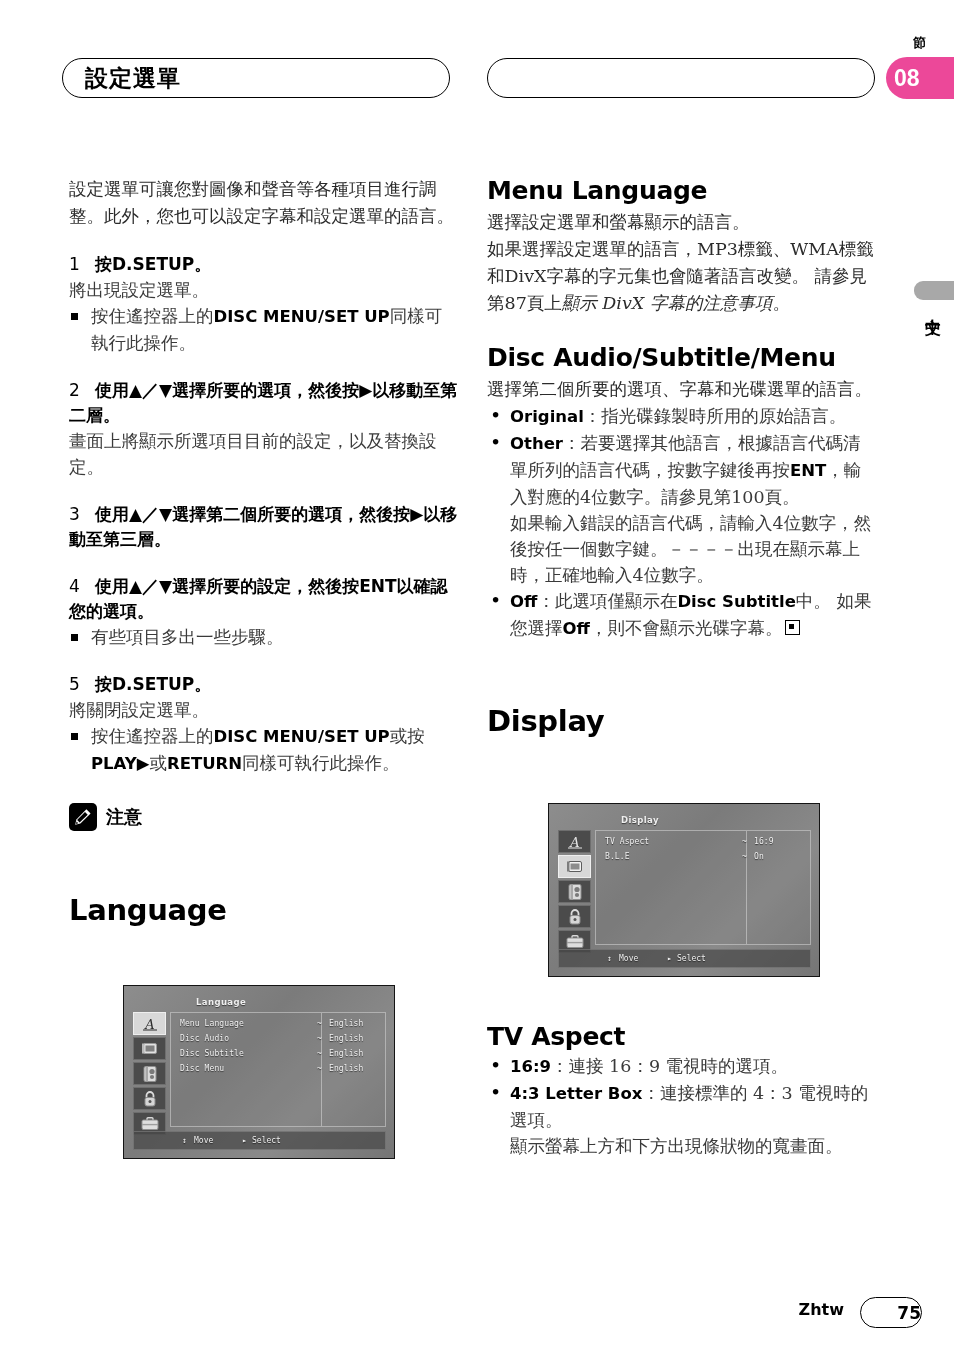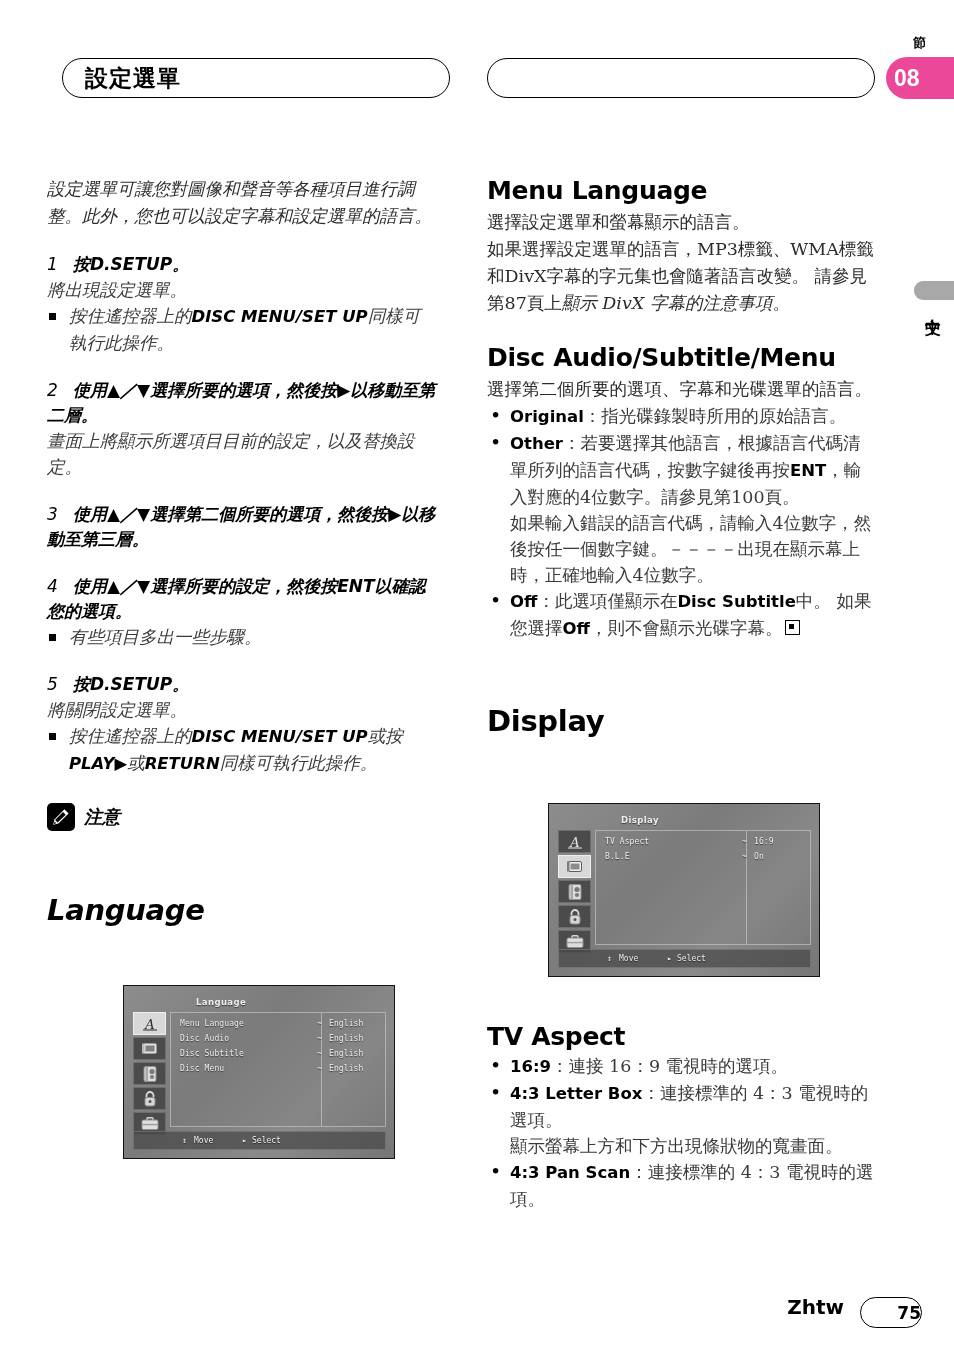--- a/index.html
+++ b/index.html
@@ -104,21 +104,21 @@
     letter-spacing: 1px;
     line-height: 1;
   }
 
   
   .col {
     position: absolute;
     top: 176px;
     width: 390px;
   }
-  .col-left { left: 47px; font-style: italic; }
+  .col-left { left: 69px; }
   .col-right { left: 487px; }
 
   .body-text {
     font-family: "DejaVu Serif", serif;
     font-size: 17.5px;
     line-height: 27px;
     color: #2b2b2b;
     margin: 0 0 0 0;
   }
 
@@ -349,21 +349,21 @@
   .osd-foot .m2 { left: 60px; }
   .osd-foot .m3 { left: 108px; }
   .osd-foot .m4 { left: 118px; }
 
   
   .footer-lang {
     position: absolute;
     right: 110px;
     bottom: 33px;
     font-family: "DejaVu Sans", sans-serif;
-    font-size: 20px;
+    font-size: 16px;
     font-weight: bold;
   }
   .page-pill {
     position: absolute;
     right: 32px;
     bottom: 24px;
     width: 62px;
     height: 31px;
     border: 1.6px solid #000;
     border-radius: 16px;
@@ -602,20 +602,19 @@
     <span class="m3">▸</span>
     <span class="m4">Select</span>
   </div>
 </div>
 
 <div style="position:absolute; left:487px; top:1022px; width:390px;">
   <h2 class="sec" style="margin:0 0 2px 0;">TV Aspect</h2>
   <ul class="blist">
     <li><b class="kb">16:9</b><span>：</span><span>連接 16：9 電視時的選項。</span></li>
     <li><b class="kb">4:3 Letter Box</b><span>：</span><span>連接標準的 4：3 電視時的選項。</span><br><span>顯示螢幕上方和下方出現條狀物的寬畫面。</span></li>
-    <li><b class="kb">4:3 Pan Scan</b><span>：</span><span>連接標準的 4：3 電視時的選項。</span></li>
   </ul>
 </div>
 
 <div class="footer-lang">Zhtw</div>
 <div class="page-pill">
   <span>75</span>
 </div>
 
 </body></html>

